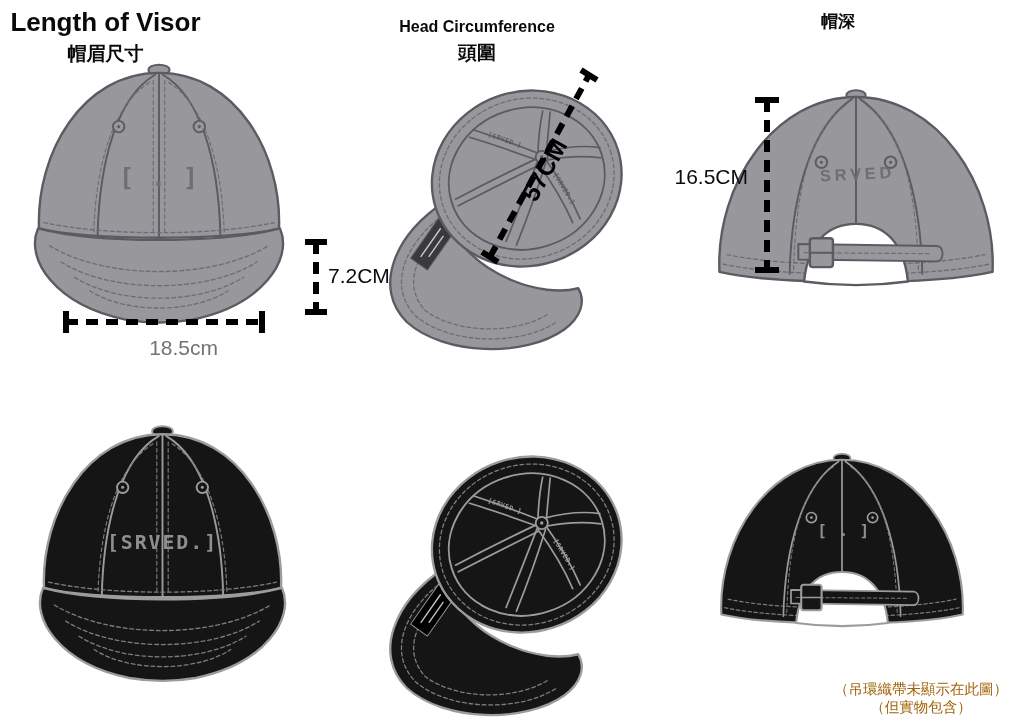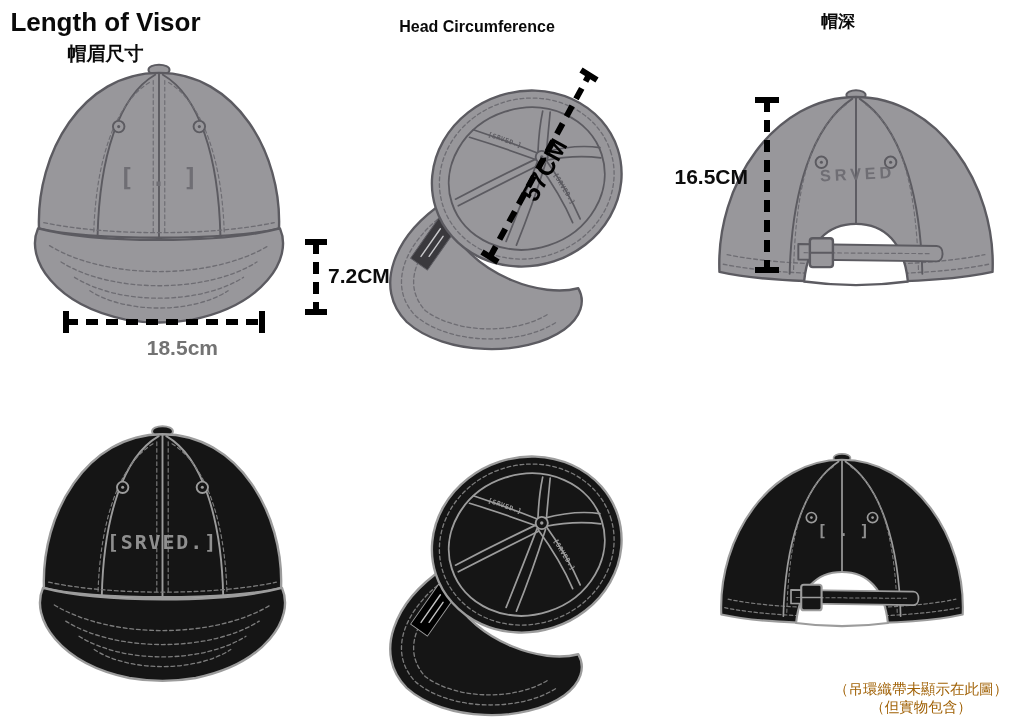--- a/index.html
+++ b/index.html
@@ -18,21 +18,21 @@
   }
 
   
   .title{position:absolute;text-align:center;color:#0a0a0a;}
   .t-en{font-weight:700;font-size:26px;line-height:1.1;}
   .t-en.big{font-size:25px;}
   .t-en.mid{font-size:16px;}
   .t-zh{font-weight:700;font-size:19px;margin-top:4px;}
   .t-zh.big{font-size:17px;}
 
-  .mlabel{position:absolute;font-weight:700;font-size:21px;color:#0c0c0c;}
+  .mlabel{position:absolute;font-weight:400;font-size:21px;color:#0c0c0c;}
   .mlabel.graytone{color:#737373;text-align:right;}
 
   .footnote{position:absolute;text-align:center;color:#a16207;
             font-family:"Liberation Serif",serif;font-size:14.5px;line-height:1.25;}
 
   
   .logo-front{font-family:"DejaVu Sans Mono",monospace;font-weight:700;font-size:21px;
               letter-spacing:2px;fill:var(--logo);text-anchor:middle;}
   .logo-front.brackets{font-size:26px;letter-spacing:1px;}
   .logo-back{font-family:"Liberation Sans",sans-serif;font-weight:700;font-size:17px;
@@ -127,20 +127,21 @@
 
     </defs>
   </svg>
 
   <div class="title" style="left:8px;top:8px;width:195px">
     <div class="t-en">Length of Visor</div>
     <div class="t-zh">帽眉尺寸</div>
   </div>
   <div class="title" style="left:352px;top:18px;width:250px">
     <div class="t-en mid">Head Circumference</div>
+    <div class="t-zh">頭圍</div>
   </div>
   <div class="title" style="left:763px;top:6px;width:150px">
     <div class="t-zh big">帽深</div>
   </div>
 
   <svg class="cap gray" style="left:15px;top:40px" width="288" height="298" viewBox="0 0 300 310">
     <use href="#g-front-cap"></use>
     <text class="logo-front brackets" x="150" y="152">[ . ]</text>
   </svg>
 

